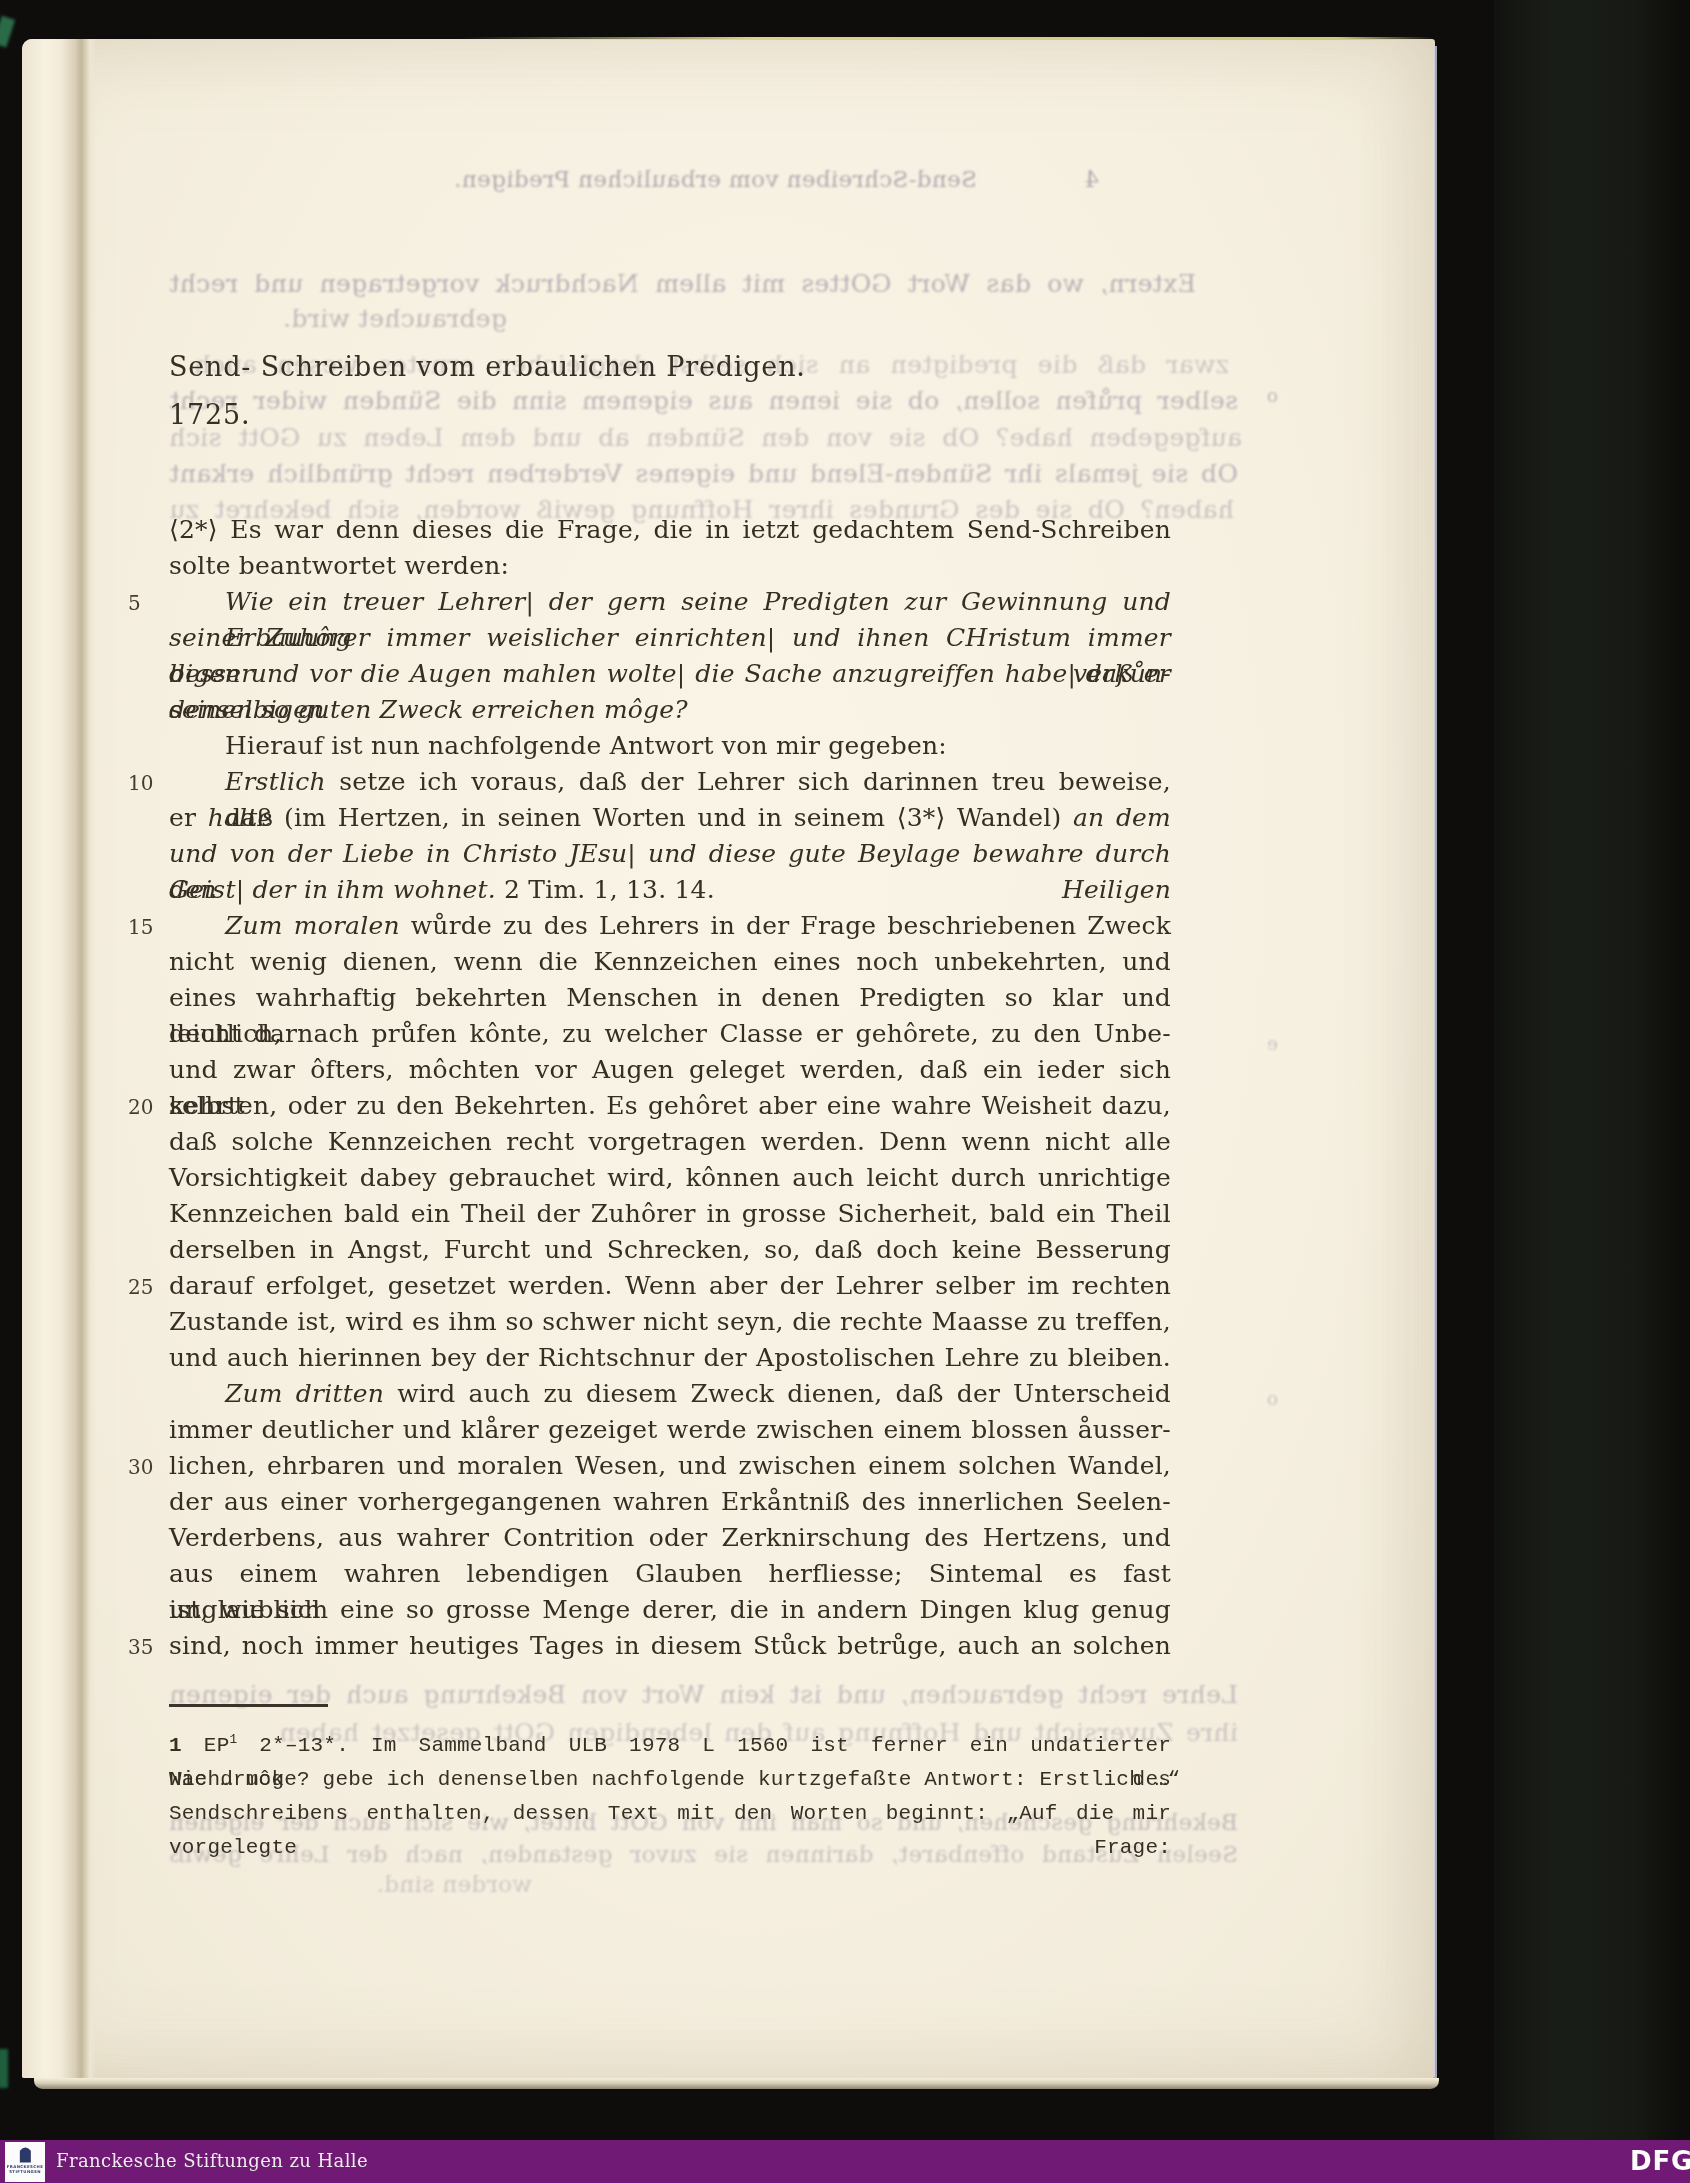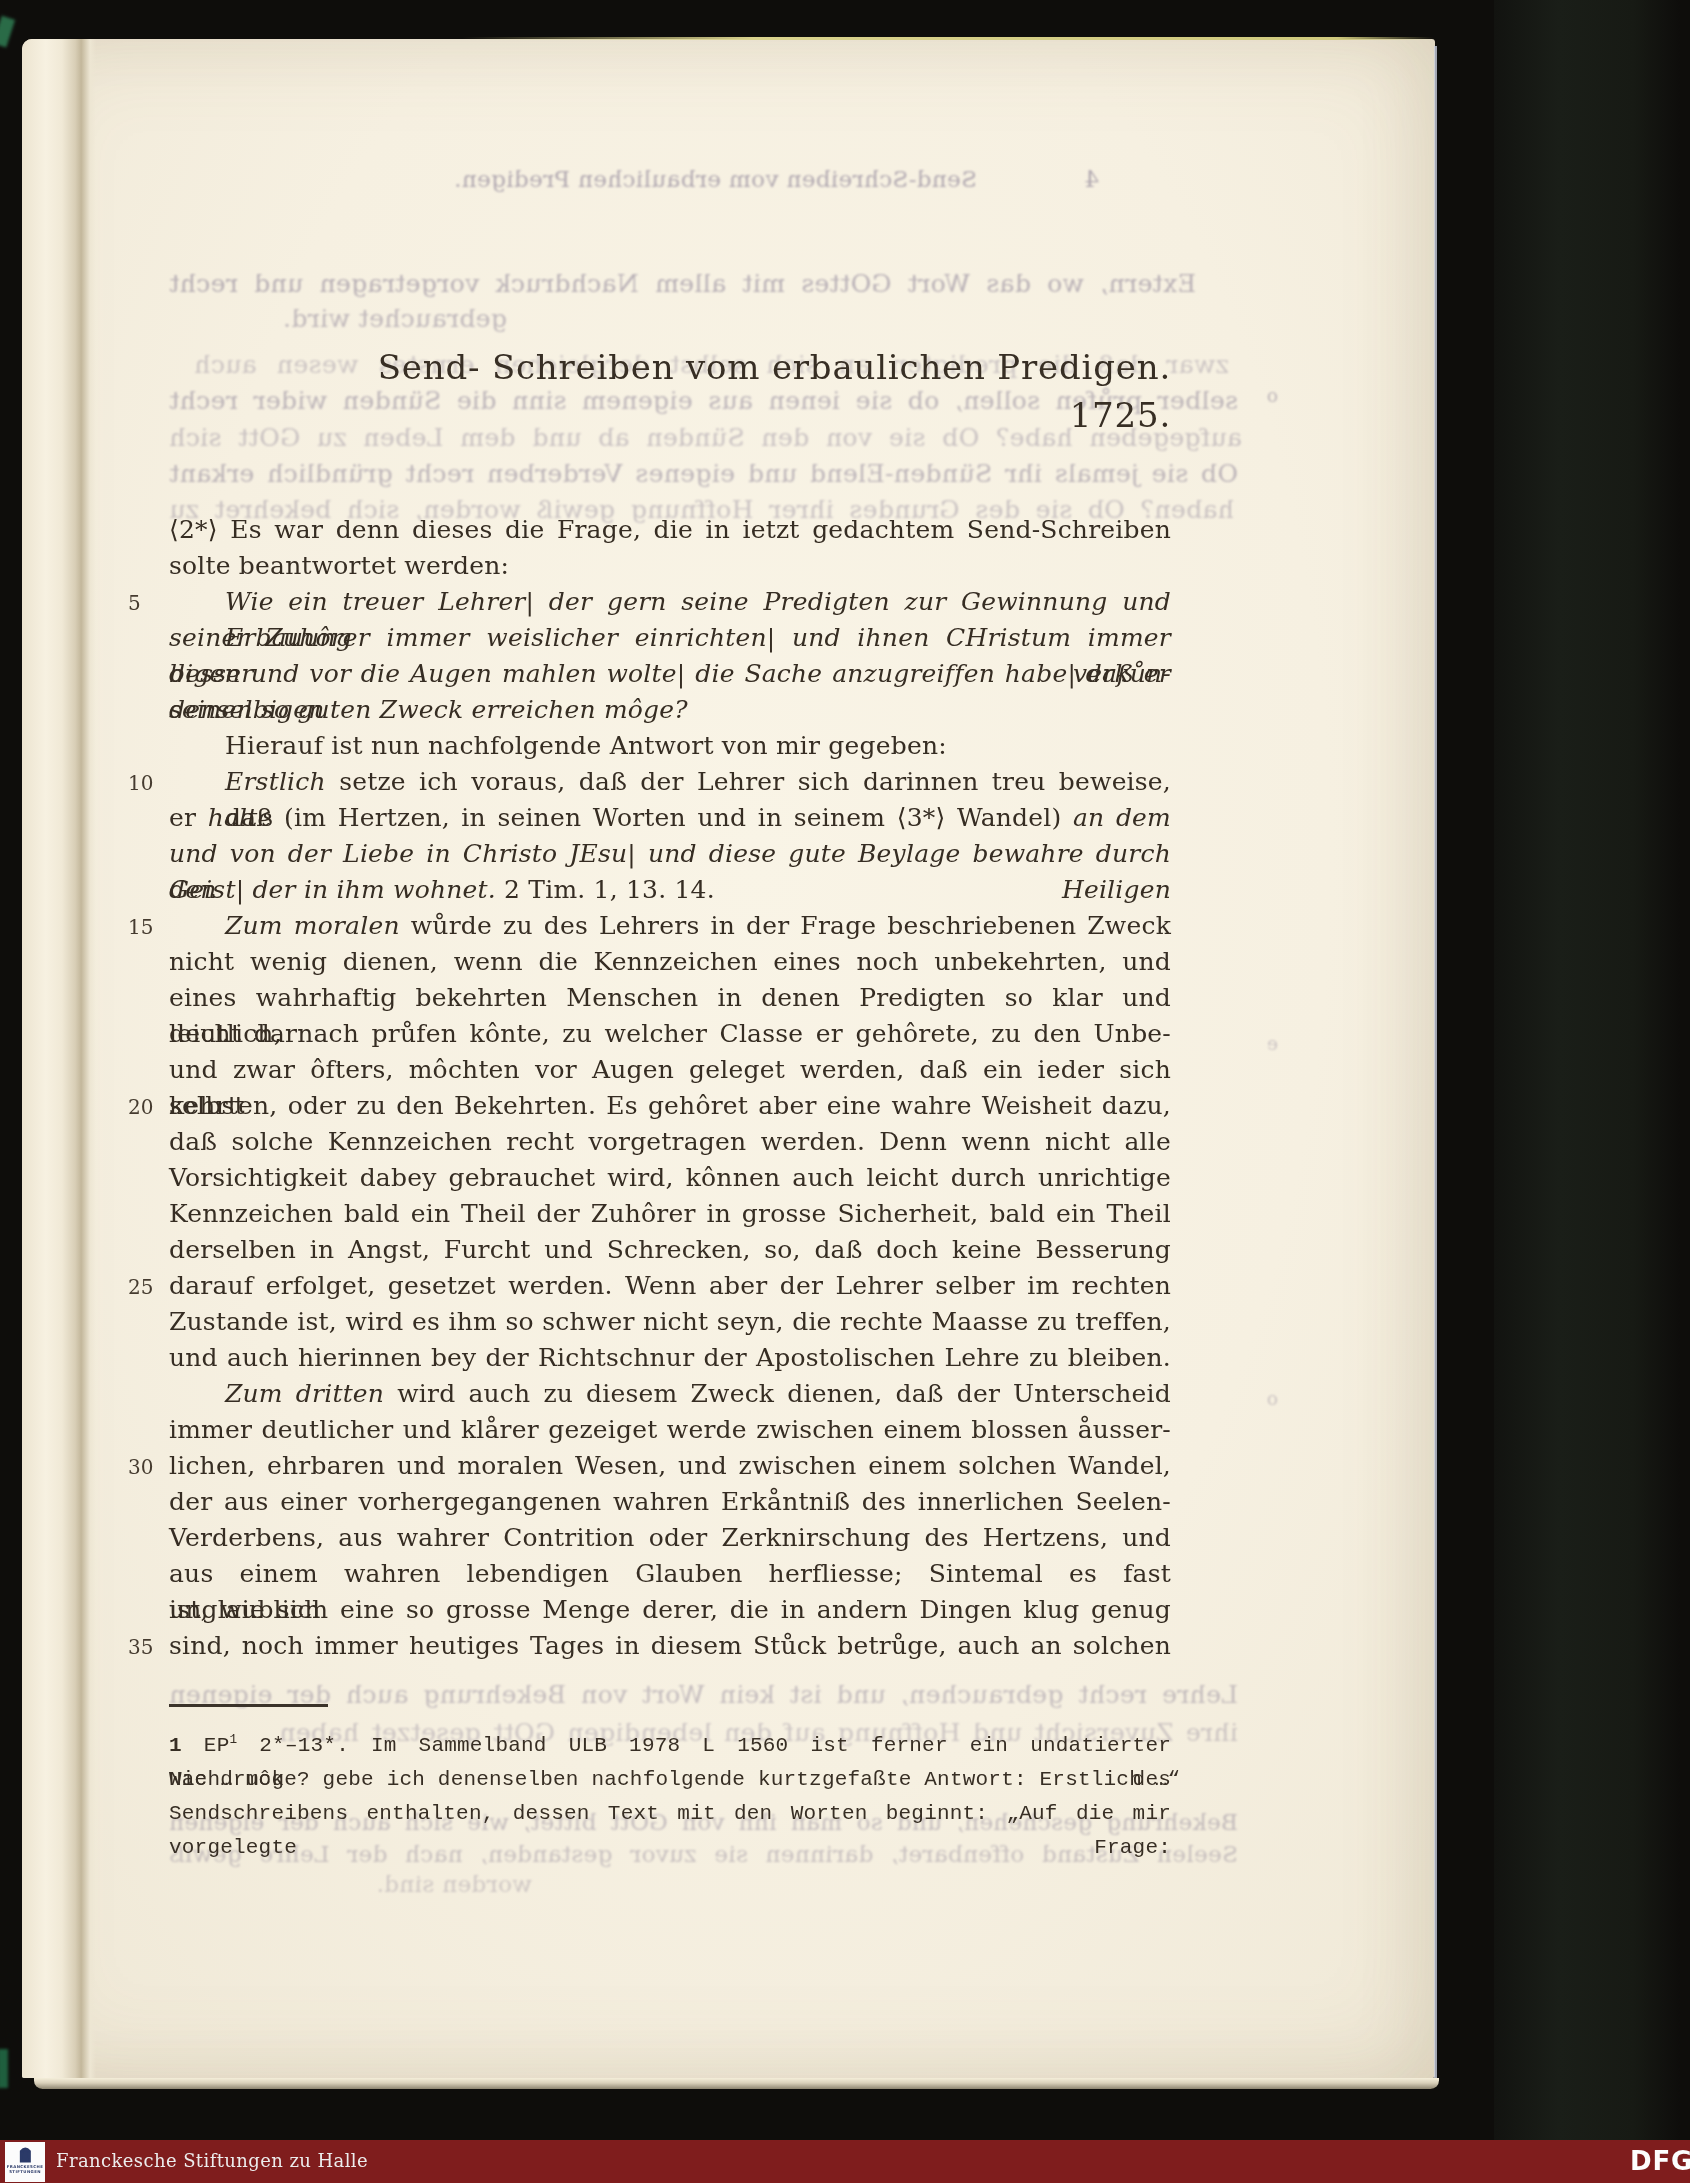--- a/index.html
+++ b/index.html
@@ -31,39 +31,39 @@
     background:linear-gradient(180deg,#f4eeda 0%,#d9d0ba 45%,#8d8571 100%);
     border-radius:0 0 8.5px 8.5px;}
 
   
   .ghost{position:absolute;left:0;top:0;width:100%;height:100%;pointer-events:none;}
   .ghost-line{position:absolute;transform:scaleX(-1);color:#6d6280;filter:blur(1.2px);
     white-space:nowrap;overflow:hidden;letter-spacing:0.4px;}
   .ghost-line.j{text-align:justify;text-align-last:justify;white-space:normal;height:34px;}
 
   
-  .title-block{position:absolute;left:147px;top:304px;width:1002px;text-align:right;
-    color:#372e24;font-size:34px;line-height:48px;letter-spacing:0.8px;}
+  .title-block{position:absolute;left:147px;top:304px;width:1002px;text-align:left;
+    color:#372e24;font-size:27px;line-height:48px;letter-spacing:0.8px;}
   .body-lines{position:absolute;left:147px;top:465px;width:1002px;color:#362d23;margin-top:8px;}
   .line{position:relative;height:36px;line-height:36px;font-size:25px;letter-spacing:0.2px;white-space:nowrap;}
   .line.j{text-align:justify;text-align-last:justify;white-space:normal;}
   .line.ind{padding-left:56px;}
   .line .num{position:absolute;left:-41px;top:0.8px;width:27px;text-align:right;
     font-size:20px;line-height:36px;letter-spacing:0;color:#453b2f;}
   .line .it{font-style:italic;}
 
   .fn-rule{position:absolute;left:147px;top:1665px;width:159px;height:3.4px;background:#3b332a;}
   .fn-lines{position:absolute;left:147px;top:1690px;width:1002px;color:#372e24;}
   .fn-line{position:relative;height:34px;line-height:34px;font-size:21px;letter-spacing:0.2px;white-space:nowrap;font-family:Liberation Mono, monospace;}
   .fn-line.j{text-align:justify;text-align-last:justify;white-space:normal;}
   .fn-line sup{font-size:12.7px;vertical-align:super;line-height:0;}
   .fn-line .bd{font-weight:bold;}
 
   
-  .footer-bar{position:absolute;left:0;top:2140px;width:1690px;height:43px;background:#7f1d1d;}
+  .footer-bar{position:absolute;left:0;top:2140px;width:1690px;height:43px;background:#701a75;}
   .logo-box{position:absolute;left:5px;top:1.7px;width:40px;height:40px;background:#fcfcfc;
     display:flex;flex-direction:column;align-items:center;justify-content:flex-start;padding-top:2.5px;box-sizing:border-box;}
   .logo-glyph{width:12.7px;height:18.6px;margin-bottom:1.7px;}
   .logo-text{font-family:"DejaVu Sans","Liberation Sans",sans-serif;font-size:3.9px;
     letter-spacing:0.4px;color:#2b3a68;line-height:5px;text-align:center;font-weight:bold;}
   .institution{position:absolute;left:56px;top:0;height:43px;line-height:41px;
     font-size:18px;color:#ececec;letter-spacing:0.4px;}
   .dfg{position:absolute;left:1630px;top:0;height:43px;line-height:43px;
     font-family:"DejaVu Sans","Liberation Sans",sans-serif;font-weight:bold;
     font-size:26px;color:#fdfdfd;letter-spacing:0.8px;}

